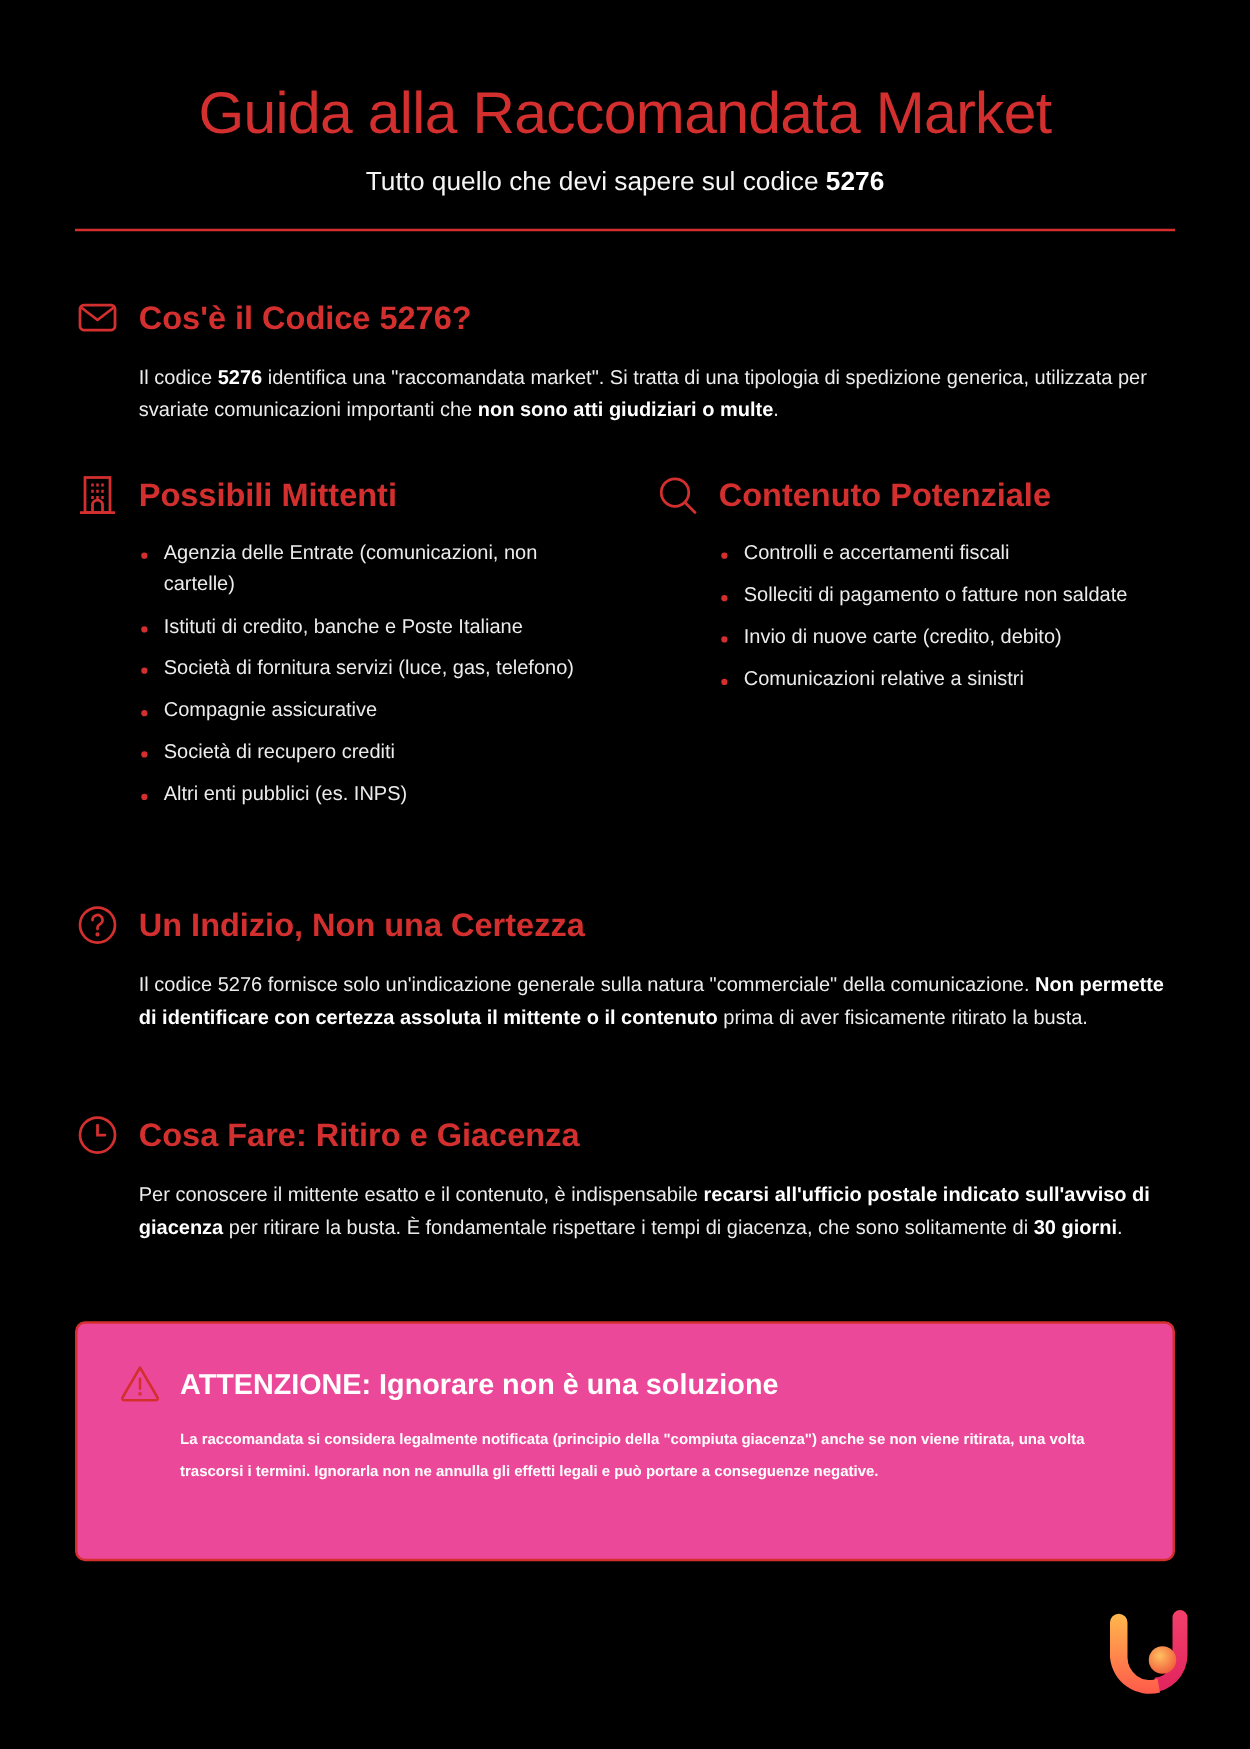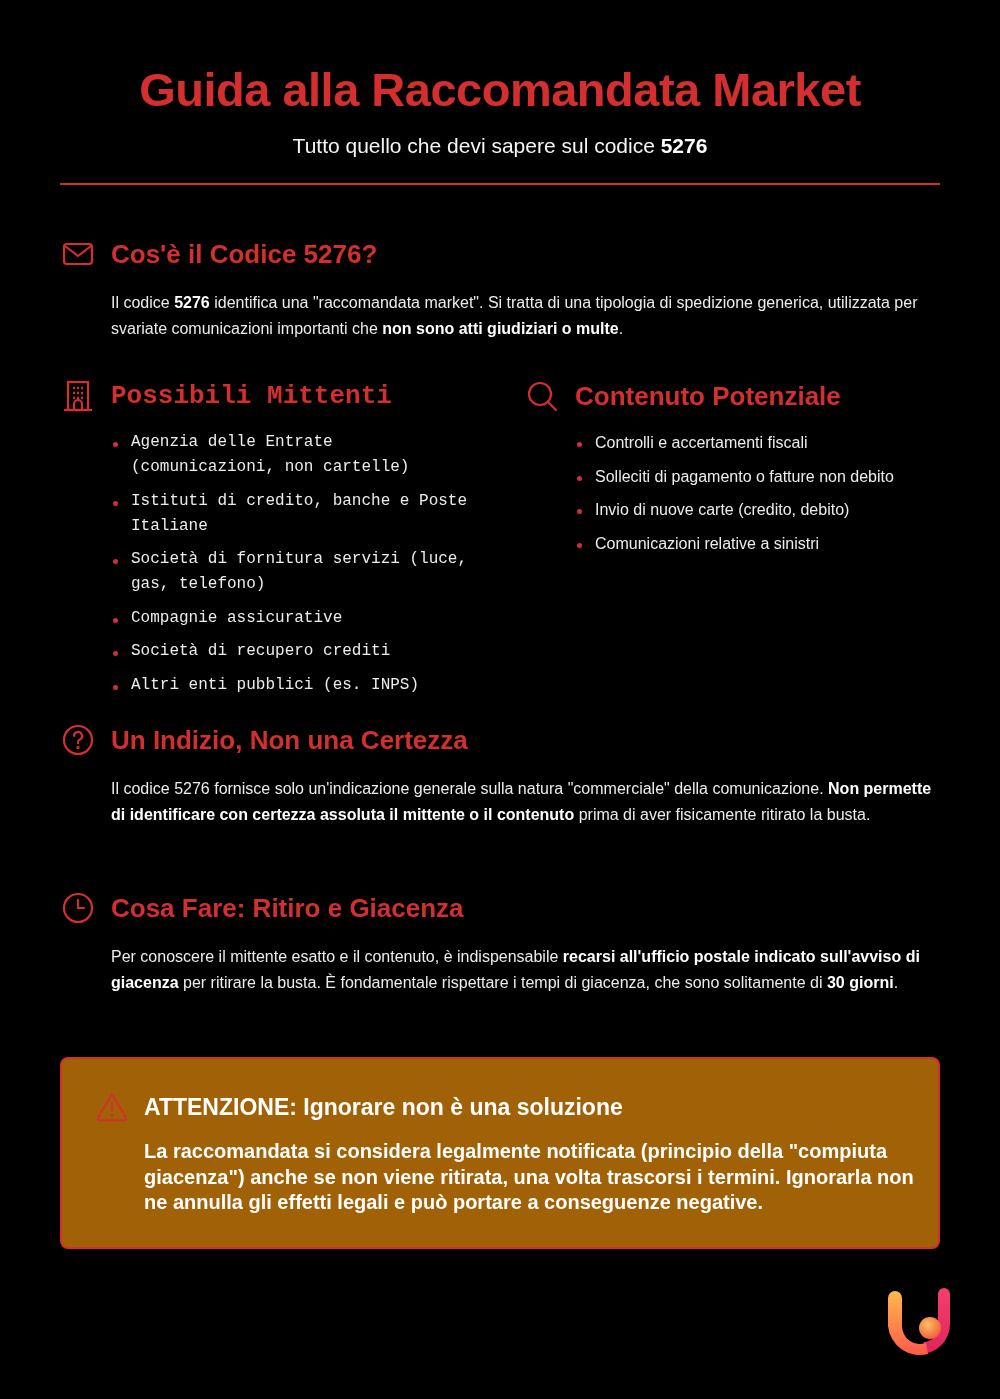--- a/index.html
+++ b/index.html
@@ -1,40 +1,40 @@
 <!DOCTYPE html>
 <html><head>
   <meta charset="utf-8">
   <style>
     * { margin: 0; padding: 0; box-sizing: border-box; }
     html, body { width: 1000px; height: 1399px; background: #000; overflow: hidden; }
     body { font-family: "Liberation Sans", sans-serif; color: #f2f2f2; position: relative; }
     .header { text-align: center; padding-top: 62px; }
-    .title { font-size: 47px; font-weight: bold; color: #d32f2f; letter-spacing: -0.5px; line-height: 56px; }
+    .title { font-size: 47px; font-weight: normal; color: #d32f2f; letter-spacing: -0.5px; line-height: 56px; }
     .subtitle { font-size: 21px; color: #f5f5f5; margin-top: 14px; line-height: 28px; }
     .subtitle b { font-weight: bold; color: #fff; }
     .divider { position: absolute; left: 60px; top: 183px; width: 880px; height: 2px; background: #d32f2f; }
 
     .section { position: absolute; }
     .sec-head { display: flex; align-items: center; height: 36px; }
     .sec-icon { width: 36px; height: 36px; display: flex; align-items: center; justify-content: center; margin-right: 15px; }
     .sec-icon svg { width: 34px; height: 34px; }
     .sec-title { font-size: 26px; font-weight: bold; color: #d32f2f; }
     .sec-body { margin-left: 51px; margin-top: 18px; font-size: 16px; line-height: 25.5px; color: #ececec; }
     .sec-body b { color: #fff; font-weight: bold; }
 
     ul.list { list-style: none; margin-left: 51px; margin-top: 16px; }
     ul.list li { position: relative; padding-left: 20px; font-size: 16px; line-height: 25px; color: #ececec; margin-bottom: 8.5px; }
     ul.list li::before { content: ""; position: absolute; left: 2px; top: 12px; width: 5px; height: 5px; border-radius: 50%; background: #d32f2f; }
 
-    .alert { position: absolute; left: 60px; top: 1057px; width: 880px; height: 192px; border: 2px solid #d32f2f; border-radius: 8px; background: #a16207; }
+    .alert { position: absolute; left: 60px; top: 1057px; width: 880px; height: 192px; border: 2px solid #d32f2f; border-radius: 8px; background: #ec4899; }
     .alert-head { position: absolute; left: 32px; top: 30px; display: flex; align-items: center; }
     .alert-icon { width: 36px; height: 36px; margin-right: 14px; display: flex; align-items: center; justify-content: center; }
     .alert-title { font-size: 23px; font-weight: bold; color: #fff; }
-    .alert-body { position: absolute; left: 82px; top: 80px; width: 770px; font-size: 20px; line-height: 25.5px; color: #fff; font-weight: bold; }
+    .alert-body { position: absolute; left: 82px; top: 80px; width: 770px; font-size: 12px; line-height: 25.5px; color: #fff; font-weight: bold; }
 
     .logo { position: absolute; left: 884px; top: 1288px; width: 74px; height: 72px; }
   </style>
 </head>
 <body>
 
 <header class="header">
   <h1 class="title">Guida alla Raccomandata Market</h1>
   <p class="subtitle"><span>Tutto quello che devi sapere sul codice </span><b>5276</b></p>
 </header>
@@ -46,21 +46,21 @@
       <svg viewBox="0 0 34 34" fill="none" stroke="#d32f2f" stroke-width="2.2" stroke-linejoin="round">
           <rect x="3" y="7" width="28" height="20" rx="3"></rect>
           <path d="M4 9 L17 19 L30 9"></path>
         </svg>
     </span>
     <h2 class="sec-title">Cos'è il Codice 5276?</h2>
   </div>
   <p class="sec-body rich"><span>Il codice </span><b>5276</b><span> identifica una "raccomandata market". Si tratta di una tipologia di spedizione generica, utilizzata per svariate comunicazioni importanti che </span><b>non sono atti giudiziari o multe</b><span>.</span></p>
 </section>
 
-<section class="section" style="left:60px; top:378px; width:420px;font-family:Liberation Mono, monospace;">
+<section class="section" style="left:60px; top:378px; width:420px;">
   <div class="sec-head">
     <span class="sec-icon">
       <svg viewBox="0 0 34 34" fill="none" stroke="#d32f2f" stroke-width="2.2">
           <rect x="7" y="3" width="20" height="28"></rect>
           <path d="M3 31 H31"></path>
           <path d="M13 31 V25 a4 4 0 0 1 8 0 V31"></path>
           <g stroke-width="2.4">
             <path d="M12 9 h2 M16 9 h2 M20 9 h2 M12 14 h2 M16 14 h2 M20 14 h2 M12 19 h2 M16 19 h2 M20 19 h2"></path>
           </g>
         </svg>
@@ -82,21 +82,21 @@
     <span class="sec-icon">
       <svg viewBox="0 0 34 34" fill="none" stroke="#d32f2f" stroke-width="2.2" stroke-linecap="round">
           <circle cx="15" cy="15" r="11"></circle>
           <path d="M23 23 L31 31"></path>
         </svg>
     </span>
     <h2 class="sec-title">Contenuto Potenziale</h2>
   </div>
   <ul class="list">
     <li>Controlli e accertamenti fiscali</li>
-    <li>Solleciti di pagamento o fatture non debito</li>
+    <li>Solleciti di pagamento o fatture non saldate</li>
     <li>Invio di nuove carte (credito, debito)</li>
     <li>Comunicazioni relative a sinistri</li>
   </ul>
 </section>
 
 <section class="section" style="left:60px; top:722px; width:880px;">
   <div class="sec-head">
     <span class="sec-icon">
       <svg viewBox="0 0 34 34" fill="none" stroke="#d32f2f" stroke-width="2.2" stroke-linecap="round">
           <circle cx="17" cy="17" r="14"></circle>

